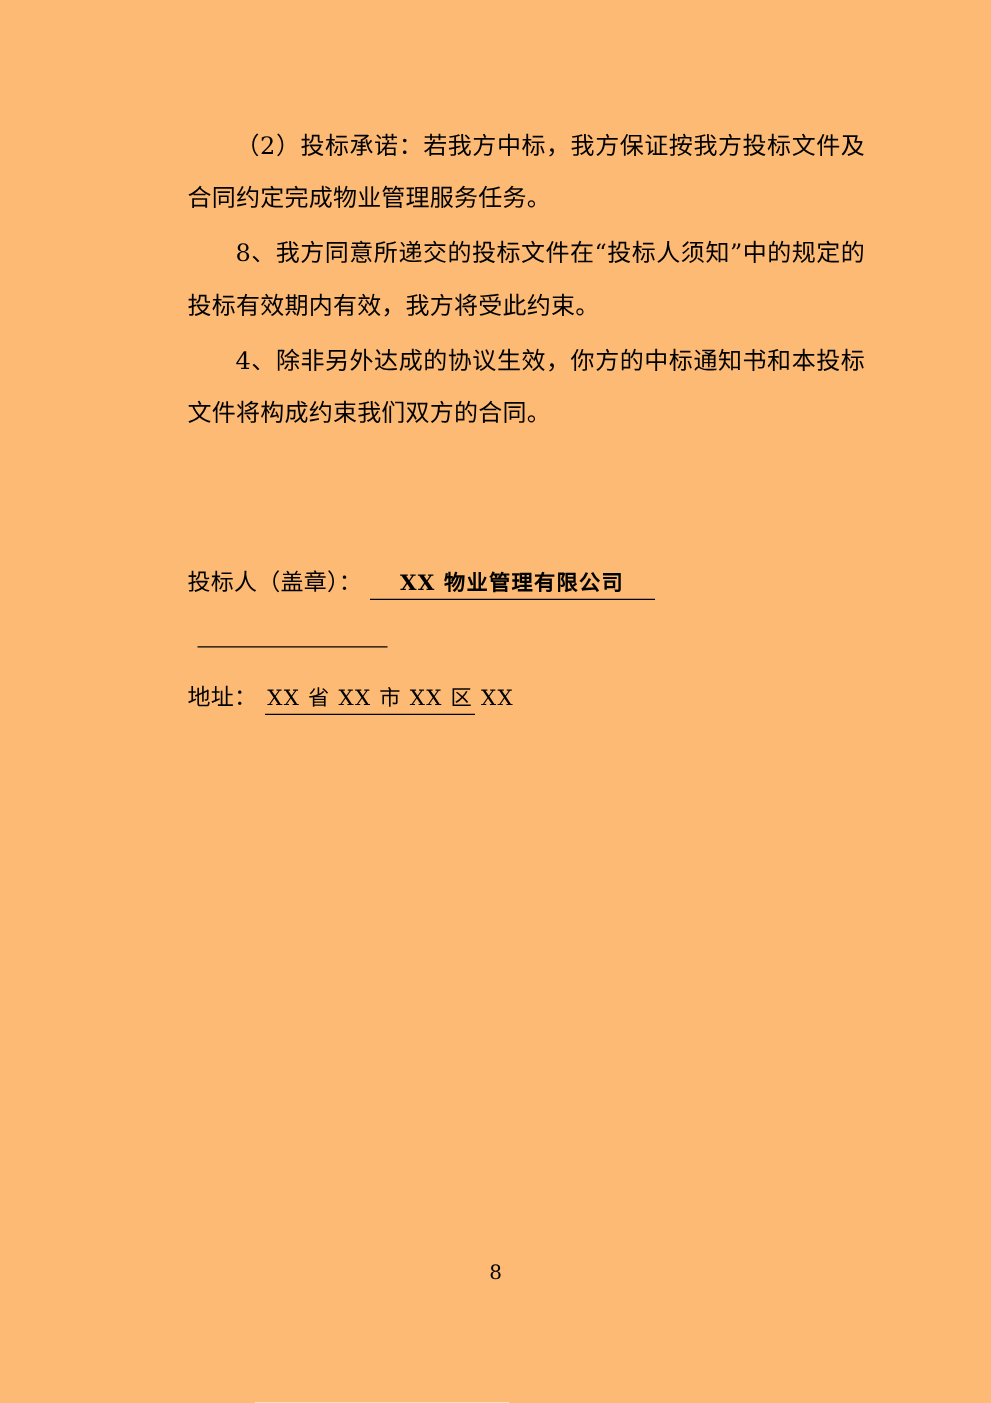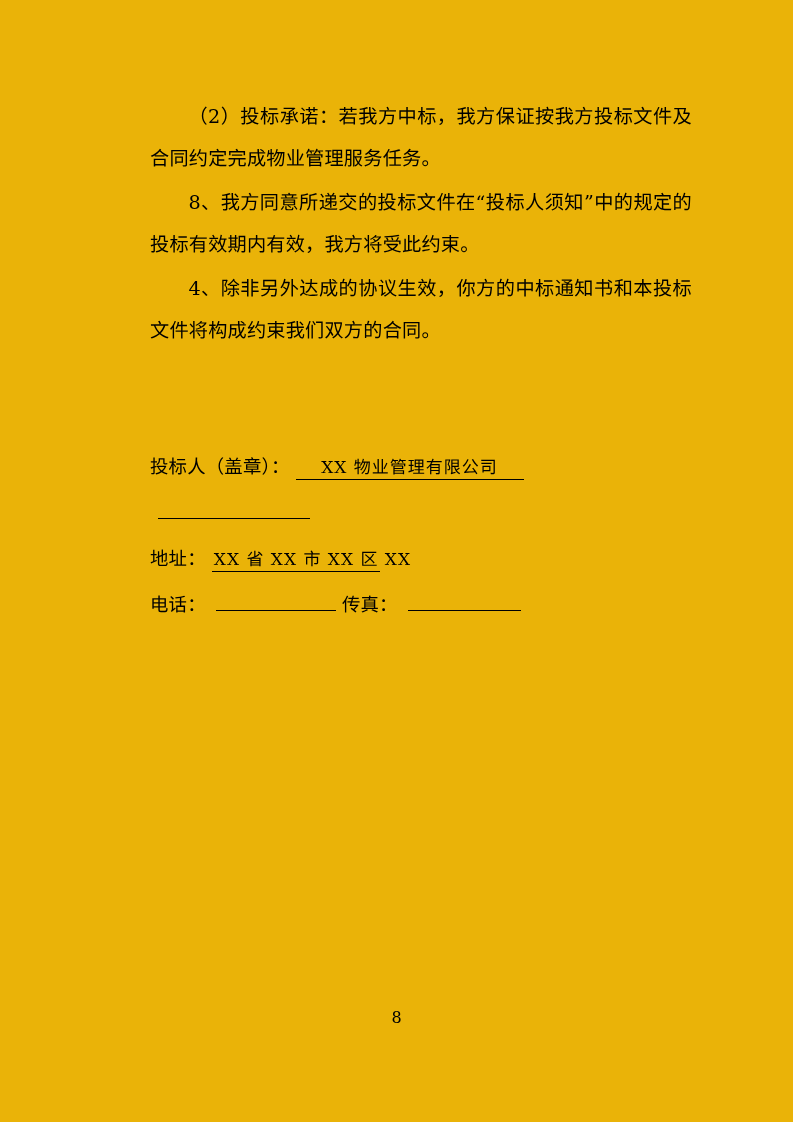--- a/index.html
+++ b/index.html
@@ -5,21 +5,21 @@
 <style>
   html, body {
     margin: 0;
     padding: 0;
     background: #ffffff;
   }
   .page {
     position: relative;
     width: 793px;
     height: 1122px;
-    background: #eab308;
+    background: #fdba74;
     margin: 0 auto;
     overflow: hidden;
     font-family: "DejaVu Serif", "Liberation Serif", serif;
     color: #000000;
   }
 
   
   .body-block {
     position: absolute;
     left: 150px;
@@ -57,21 +57,21 @@
 
   .fill {
     display: inline-block;
     border-bottom: 1.6px solid #000;
     text-align: center;
     vertical-align: baseline;
     line-height: 30px;
     height: 28px;
     box-sizing: border-box;
   }
-  .fill-bidder  { width: 228px; padding: 0 4px; }
+  .fill-bidder  { width: 228px; padding: 0 4px; font-weight: bold; }
   .fill-sign    { width: 152px; margin-left: 8px; }
   .fill-address { width: 168px; padding: 0 2px; text-align: right; }
   .fill-zip     { width: 34px;  padding: 0 2px; text-align: left; }
   .fill-tel     { width: 120px; margin-left: 4px; }
   .fill-fax     { width: 113px; margin-left: 4px; }
 
   .fill .val {
     font-size: 17px;
     letter-spacing: 1px;
   }
@@ -114,28 +114,18 @@
     </div>
 
     <div class="contact-row">
       <span class="label">地址：</span>
       <span class="fill fill-address">
         <span class="val">XX 省 XX 市 XX 区 XX</span>
       </span>
     </div>
 
 
-    <div class="contact-row">
-      <span class="label">电话：</span>
-      <span class="fill fill-tel">
-        <span class="val"></span>
-      </span>
-      <span class="label">传真：</span>
-      <span class="fill fill-fax">
-        <span class="val"></span>
-      </span>
-    </div>
 
   </div>
 
   <div class="page-number">8</div>
 
 </div>
 
 </body></html>

